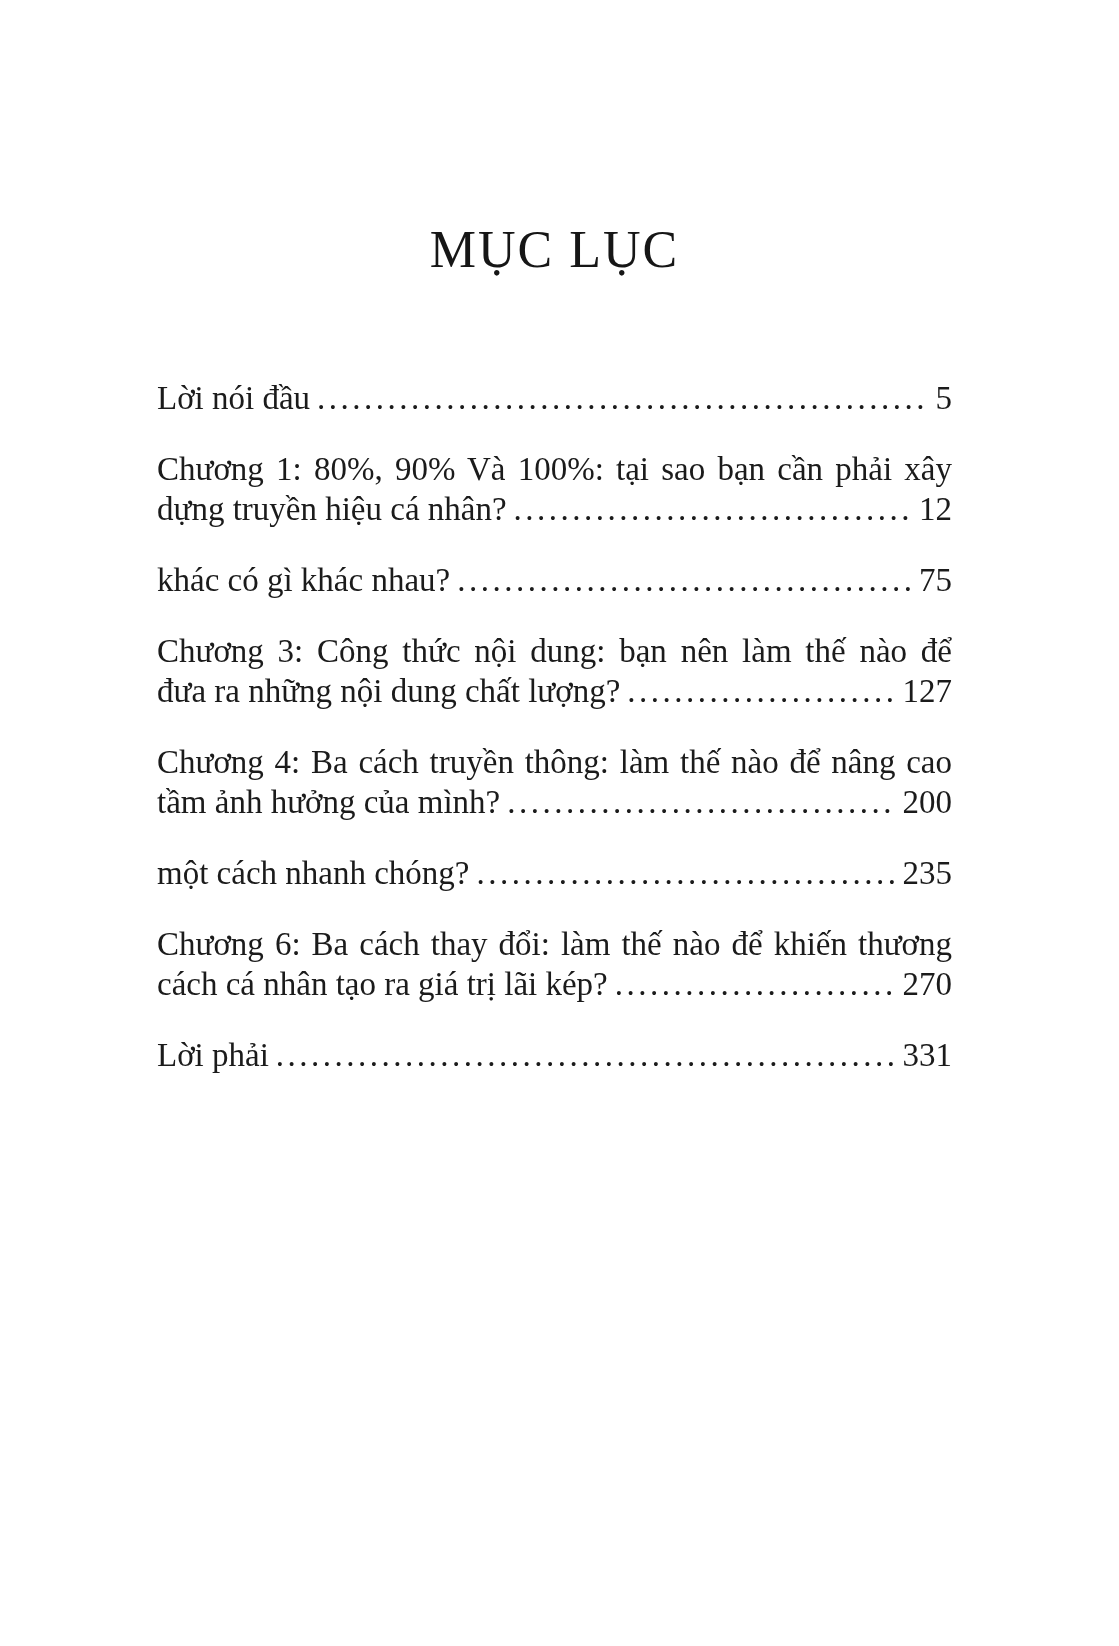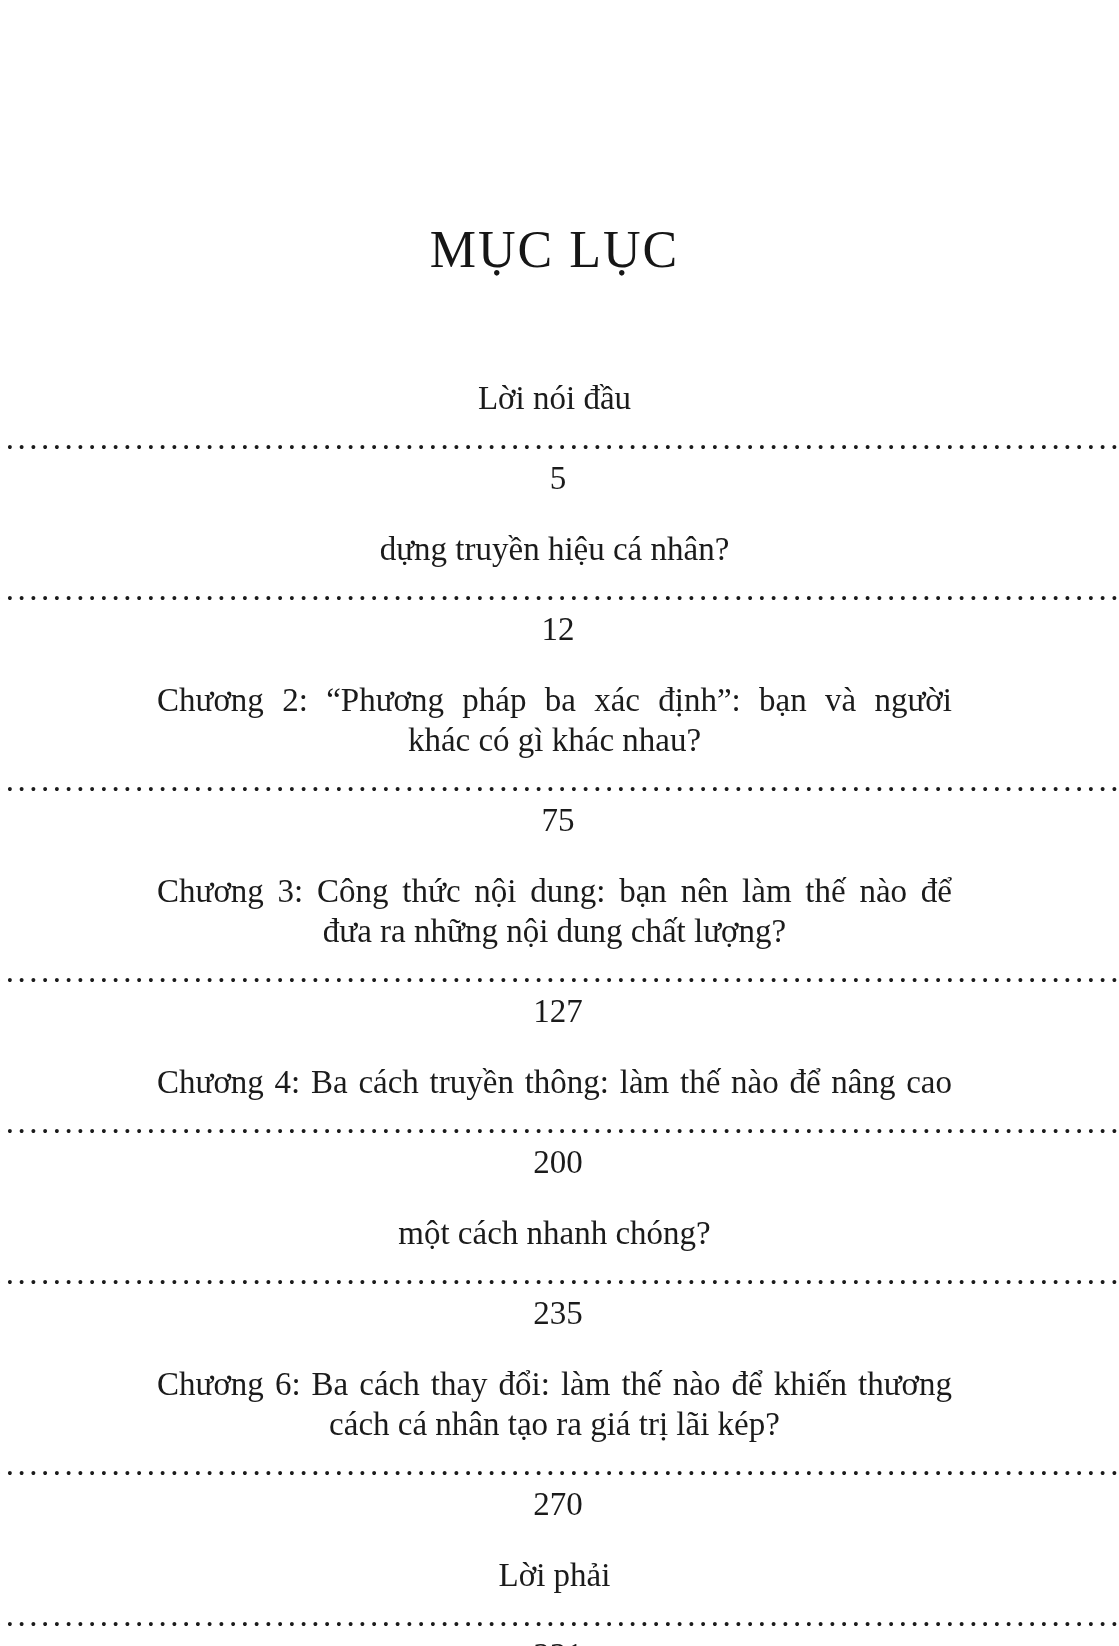--- a/index.html
+++ b/index.html
@@ -38,22 +38,21 @@
     font-size: 33px;
     line-height: 40px;
     color: #1b1b1b;
   }
   .toc-line.justified {
     text-align: justify;
     text-align-last: justify;
   }
   .toc-line.last {
     display: flex;
-    align-items: center;
-    flex-direction: column;
+    align-items: flex-end;
   }
   .toc-entry-text {
     white-space: nowrap;
     flex: 0 0 auto;
   }
   .dot-leader {
     flex: 1 1 auto;
     min-width: 0;
     overflow: hidden;
     white-space: nowrap;
@@ -75,45 +74,46 @@
     <h1 class="toc-title">MỤC LỤC</h1>
     <div>
         <div class="toc-entry">
           <div class="toc-line last">
             <span class="toc-entry-text">Lời nói đầu</span>
             <span class="dot-leader">........................................................................................................................................................................................................</span>
             <span class="page-number">5</span>
           </div>
         </div>
         <div class="toc-entry">
+          <div class="toc-line justified">Chương 1: 80%, 90% Và 100%: tại sao bạn cần phải xây</div>
           <div class="toc-line last">
             <span class="toc-entry-text">dựng truyền hiệu cá nhân?</span>
             <span class="dot-leader">........................................................................................................................................................................................................</span>
             <span class="page-number">12</span>
           </div>
         </div>
         <div class="toc-entry">
-          <div class="toc-line justified">Chương 2: “Phương pháp ba xác định”: bạn và người</div>
           <div class="toc-line last">
             <span class="toc-entry-text">khác có gì khác nhau?</span>
             <span class="dot-leader">........................................................................................................................................................................................................</span>
             <span class="page-number">75</span>
           </div>
         </div>
         <div class="toc-entry">
           <div class="toc-line justified">Chương 3: Công thức nội dung: bạn nên làm thế nào để</div>
           <div class="toc-line last">
             <span class="toc-entry-text">đưa ra những nội dung chất lượng?</span>
             <span class="dot-leader">........................................................................................................................................................................................................</span>
             <span class="page-number">127</span>
           </div>
         </div>
         <div class="toc-entry">
           <div class="toc-line justified">Chương 4: Ba cách truyền thông: làm thế nào để nâng cao</div>
           <div class="toc-line last">
+            <span class="toc-entry-text">tầm ảnh hưởng của mình?</span>
             <span class="dot-leader">........................................................................................................................................................................................................</span>
             <span class="page-number">200</span>
           </div>
         </div>
         <div class="toc-entry">
           <div class="toc-line last">
             <span class="toc-entry-text">một cách nhanh chóng?</span>
             <span class="dot-leader">........................................................................................................................................................................................................</span>
             <span class="page-number">235</span>
           </div>

